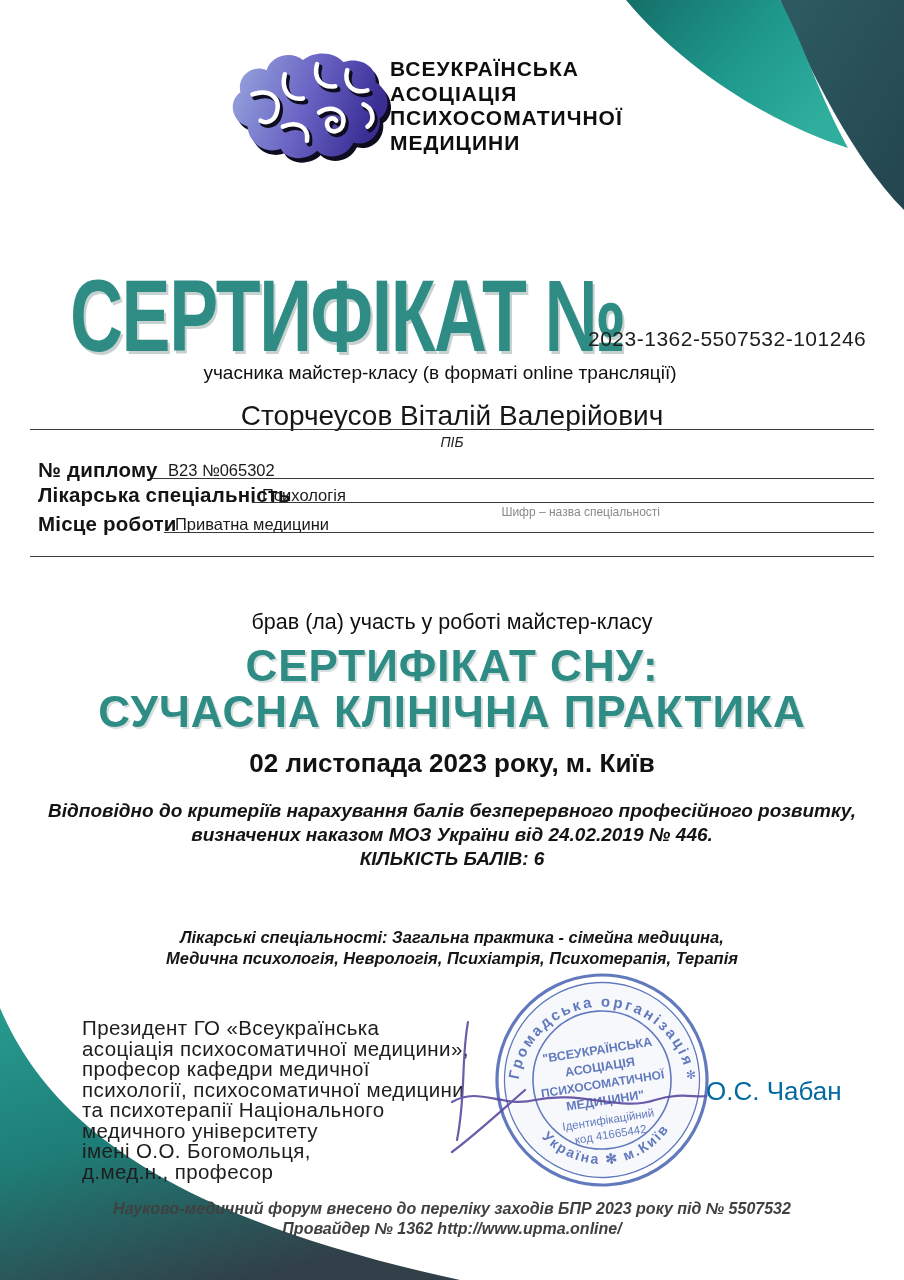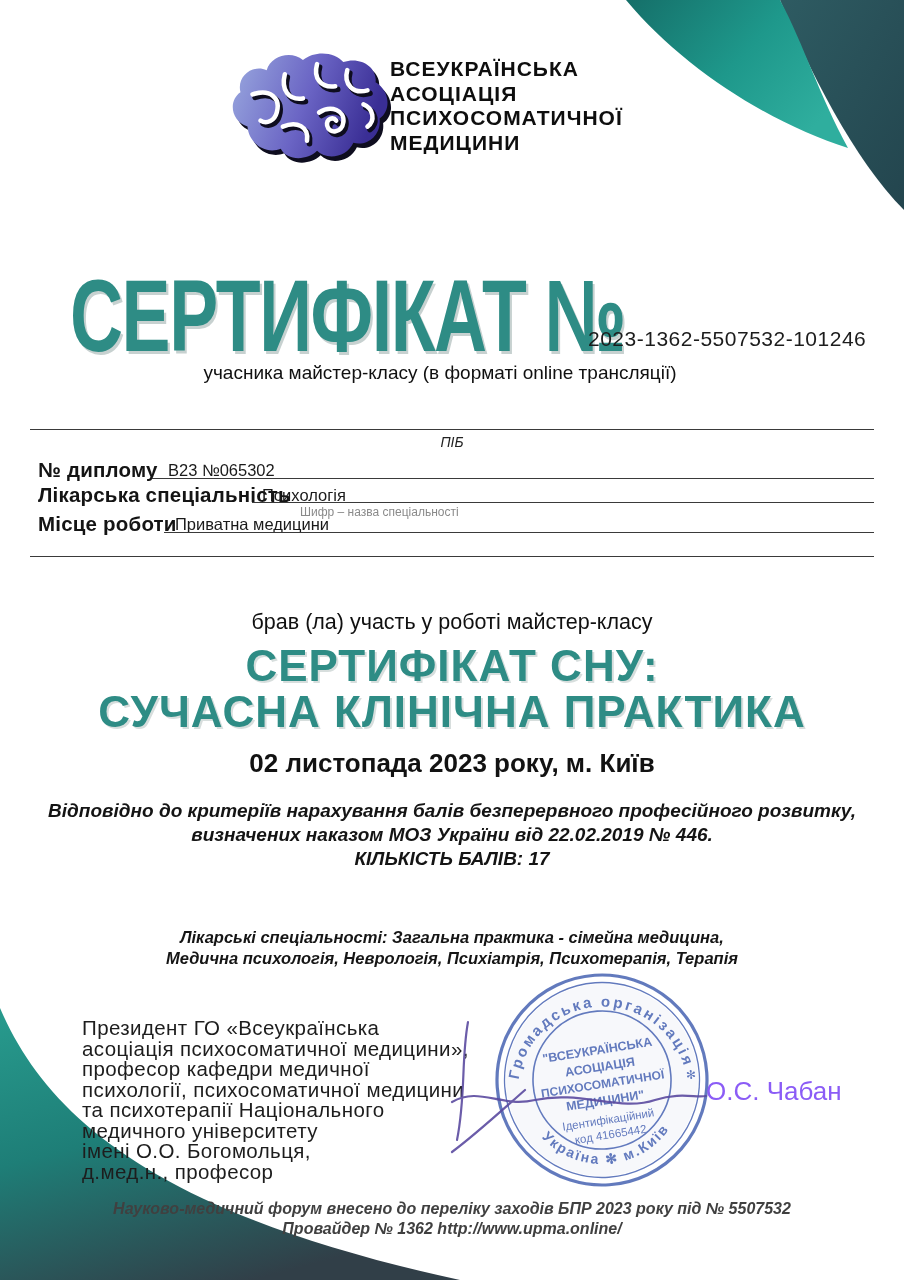--- a/index.html
+++ b/index.html
@@ -28,38 +28,38 @@
   .cert-number{left:588px;top:327px;font-size:21px;letter-spacing:.5px;color:#1c1c1c;}
   .cert-subtitle{top:362px;left:-12px;width:904px;text-align:center;font-size:19px;color:#101010;}
 
   
   .p-name{top:400px;font-size:28px;color:#161616;}
   .rule{border-bottom:1.6px solid #3a3a3a;height:0;}
   .name-rule{left:30px;width:844px;top:429px;}
   .pib{top:434px;font-size:14px;font-style:italic;color:#222;}
   .f-label{left:38px;font-size:20.5px;font-weight:700;letter-spacing:.2px;color:#141414;white-space:nowrap;}
   .f-value{font-size:16.5px;color:#1a1a1a;white-space:nowrap;}
-  .f-caption{top:505px;left:300px;width:360px;text-align:left;font-size:12px;color:#8a8a8a;}
+  .f-caption{top:505px;left:300px;width:360px;text-align:right;font-size:12px;color:#8a8a8a;}
 
   
   .participation{top:610px;font-size:21.5px;color:#101010;}
   .event-title{font-size:44px;font-weight:700;color:#2E8C85;letter-spacing:1px;
     text-shadow:2px 2px 0 rgba(32,72,68,0.18);}
   .etl1{top:641px;}
   .etl2{top:687px;}
   .date-place{top:748px;font-size:26px;font-weight:700;color:#121212;}
   .criteria{font-style:italic;font-weight:700;font-size:19px;color:#141414;}
   .cr1{top:800px;} .cr2{top:824px;} .cr3{top:848px;}
   .specialties{font-style:italic;font-weight:700;font-size:16.5px;color:#151515;}
   .sp1{top:928px;} .sp2{top:949px;}
 
   
   .president{left:82px;top:1018px;width:420px;font-size:20.5px;line-height:20.5px;
     letter-spacing:.4px;color:#1d1d1d;}
-  .sig-name{left:706px;top:1076px;font-size:26px;color:#8b5cf6;white-space:nowrap;}
+  .sig-name{left:706px;top:1076px;font-size:26px;color:#0369a1;white-space:nowrap;}
 
   .stamp{left:487px;top:963px;width:230px;height:234px;}
   .signature{left:438px;top:1000px;width:300px;height:200px;}
 
   
   .footer{font-style:italic;font-weight:700;font-size:16px;color:#404040;}
   .ft1{top:1200px;} .ft2{top:1220px;}
 </style>
 </head>
 <body>
@@ -120,20 +120,21 @@
     <div>ВСЕУКРАЇНСЬКА</div>
     <div>АСОЦІАЦІЯ</div>
     <div>ПСИХОСОМАТИЧНОЇ</div>
     <div>МЕДИЦИНИ</div>
   </div>
 
   <div class="abs cert-title">СЕРТИФІКАТ №</div>
   <div class="abs cert-number">2023-1362-5507532-101246</div>
   <div class="abs cert-subtitle">учасника майстер-класу (в форматі online трансляції)</div>
 
+  <div class="abs center p-name">Сторчеусов Віталій Валерійович</div>
   <div class="abs rule name-rule"></div>
   <div class="abs center pib">ПІБ</div>
 
   <div class="abs f-label" style="top:458px;">№ диплому</div>
   <div class="abs f-value" style="left:168px;top:461px;">В23 №065302</div>
   <div class="abs rule" style="left:152px;width:722px;top:478px;"></div>
 
   <div class="abs f-label" style="top:483px;">Лікарська спеціальність</div>
   <div class="abs f-value" style="left:262px;top:486px;">Психологія</div>
   <div class="abs rule" style="left:252px;width:622px;top:502px;"></div>
@@ -144,22 +145,22 @@
   <div class="abs rule" style="left:164px;width:710px;top:532px;"></div>
 
   <div class="abs rule" style="left:30px;width:844px;top:556px;"></div>
 
   <div class="abs center participation">брав (ла) участь у роботі майстер-класу</div>
   <div class="abs center event-title etl1">СЕРТИФІКАТ СНУ:</div>
   <div class="abs center event-title etl2">СУЧАСНА КЛІНІЧНА ПРАКТИКА</div>
   <div class="abs center date-place">02 листопада 2023 року, м. Київ</div>
 
   <div class="abs center criteria cr1">Відповідно до критеріїв нарахування балів безперервного професійного розвитку,</div>
-  <div class="abs center criteria cr2">визначених наказом МОЗ України від 22.02.2019 № 446.</div>
-  <div class="abs center criteria cr3">КІЛЬКІСТЬ БАЛІВ: 17</div>
+  <div class="abs center criteria cr2">визначених наказом МОЗ України від 24.02.2019 № 446.</div>
+  <div class="abs center criteria cr3">КІЛЬКІСТЬ БАЛІВ: 6</div>
 
   <div class="abs center specialties sp1">Лікарські спеціальності: Загальна практика - сімейна медицина,</div>
   <div class="abs center specialties sp2">Медична психологія, Неврологія, Психіатрія, Психотерапія, Терапія</div>
 
   <div class="abs president">
     <div>Президент ГО «Всеукраїнська</div>
     <div>асоціація психосоматичної медицини»,</div>
     <div>професор кафедри медичної</div>
     <div>психології, психосоматичної медицини</div>
     <div>та психотерапії Національного</div>

